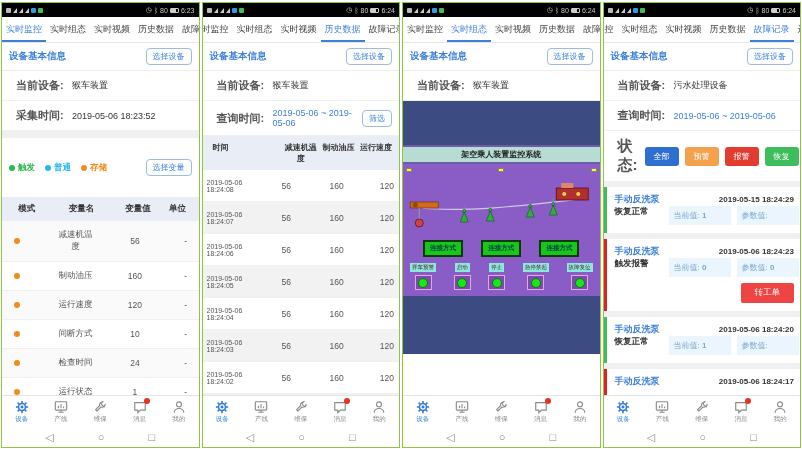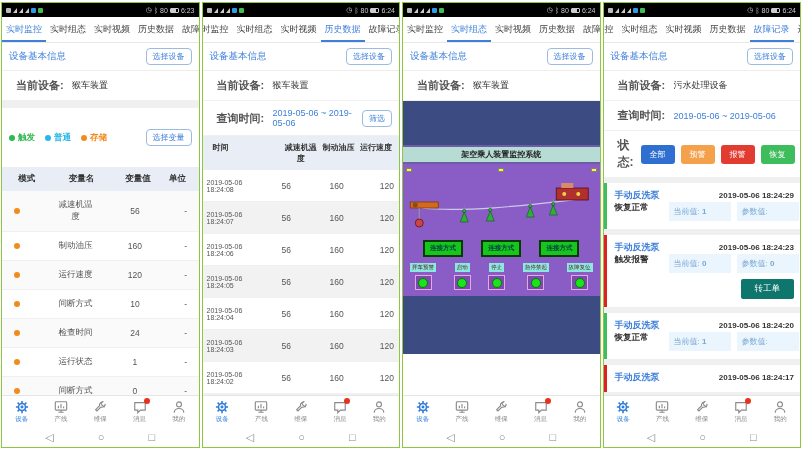--- a/index.html
+++ b/index.html
@@ -24,21 +24,21 @@
   .off14 { margin-left:-14px; } .off30 { margin-left:-30px; }
   .tab { font-size:9px; color:#444; padding:6px 4px 4px; border-bottom:2px solid transparent; flex:0 0 auto; }
   .tab.active { color:#3d7fd9; border-bottom-color:#3d7fd9; }
 
   .content { flex:1 1 auto; overflow:hidden; background:#fff; position:relative; }
   .content.graybg { background:#f0f0f0; }
 
   
   .card { background:#fff; }
   .card-head { display:flex; align-items:center; justify-content:space-between; padding:5px 7px; border-bottom:1px solid #ededed; }
-  .card-title { color:#3d7fd9; font-size:9.5px; font-weight:normal; }
+  .card-title { color:#3d7fd9; font-size:9.5px; font-weight:bold; }
   .btn-outline { background:#fff; border:1px solid #9bbce0; color:#3d7fd9; font-size:8px; border-radius:4px; padding:2px 6px; font-family:inherit; }
   .info-row { display:flex; align-items:center; padding:7px 7px 7px 14px; border-bottom:1px solid #f0f0f0; }
   .info-label { color:#555; font-size:11px; font-weight:bold; width:56px; flex:0 0 auto; }
   .info-value { color:#333; font-size:9px; }
   .info-value.blue { color:#3d7fd9; }
   .gap { height:7px; background:#f0f0f0; }
 
   
   .legend-row { display:flex; align-items:center; justify-content:space-between; padding:21px 7px; background:#fff; }
   .legend { display:flex; gap:10px; }
@@ -75,35 +75,35 @@
   .scada-modebtns { display:flex; justify-content:space-around; margin:2px 8px 6px; }
   .scada-btn { background:#17c51d; border:2px solid #063b06; color:#044; font-size:6.5px; font-weight:bold; padding:2px 5px; font-family:inherit; }
   .scada-ctrls { display:flex; justify-content:space-between; padding:0 4px; }
   .ctrl { display:flex; flex-direction:column; align-items:center; gap:3px; }
   .ctrl-label { background:#8ae8e0; color:#5a1515; font-size:5.5px; padding:1px 2px; white-space:nowrap; }
   .ctrl-ind { width:17px; height:15px; border:1px solid #e7a8e0; background:#7a4aae; display:flex; align-items:center; justify-content:center; }
   .ctrl-light { width:10px; height:10px; border-radius:50%; background:#1ae51a; border:1px solid #0a7a0a; display:inline-block; }
 
   
   .status-row { display:flex; align-items:center; padding:6px 7px 6px 14px; gap:5px; background:#fff; }
-  .status-label { color:#555; font-size:12px; font-weight:bold; margin-right:2px; }
+  .status-label { color:#555; font-size:15px; font-weight:bold; margin-right:2px; }
   .sbtn { border:none; color:#fff; font-size:8px; border-radius:3px; padding:4px 0; width:34px; text-align:center; font-family:inherit; }
   .sbtn.b-all { background:#2e6fd0; } .sbtn.b-warn { background:#f5a14b; }
   .sbtn.b-alarm { background:#e23b30; } .sbtn.b-recover { background:#3dbd5c; }
   .cards { background:#f0f0f0; padding-top:6px; }
   .fcard { background:#fff; border-left:3px solid #3dbd5c; margin-bottom:6px; padding:6px 6px 8px 8px; }
   .fcard.red { border-left-color:#e02020; }
   .fc-top { display:flex; justify-content:space-between; align-items:center; }
   .fc-title { color:#3d7fd9; font-size:9px; font-weight:bold; }
   .fc-time { color:#333; font-size:8px; font-weight:bold; }
   .fc-mid { display:flex; margin-top:0; gap:6px; }
   .fc-status { color:#333; font-size:8.5px; font-weight:bold; width:48px; flex:0 0 auto; }
   .fc-box { background:#eaf5fd; color:#7aa7d4; font-size:8px; padding:4px 5px; width:62px; flex:0 0 auto; }
   .fc-actions { display:flex; justify-content:flex-end; margin-top:6px; }
-  .btn-primary { background:#0f766e; color:#fff; border:none; border-radius:2px; font-size:8.5px; padding:4px 14px; font-family:inherit; }
+  .btn-primary { background:#ef4444; color:#fff; border:none; border-radius:2px; font-size:8.5px; padding:4px 14px; font-family:inherit; }
 
   
   .bottomnav { flex:0 0 auto; height:32px; border-top:1px solid #e5e5e5; display:flex; background:#fff; }
   .bni { flex:1; display:flex; flex-direction:column; align-items:center; justify-content:center; gap:1px; color:#8a8a8a; }
   .bni.active { color:#2f7bd9; }
   .bni-ico { position:relative; width:14px; height:14px; }
   .icn { width:14px; height:14px; display:block; }
   .badge { position:absolute; top:-2px; right:-3px; width:6px; height:6px; background:#e8321e; border-radius:50%; }
   .bni-label { font-size:6.5px; }
   .andronav { flex:0 0 auto; height:20px; display:flex; align-items:center; justify-content:center; gap:44px; color:#888; font-size:11px; background:#fff; }
@@ -173,20 +173,24 @@
     </div>
     <div class="content">
       <div class="card">
         <div class="card-head">
           <span class="card-title">设备基本信息</span>
           <button class="btn-outline">选择设备</button>
         </div>
         <div class="info-row">
           <span class="info-label">当前设备:</span>
           <span class="info-value">猴车装置</span>
+        </div>
+        <div class="info-row">
+          <span class="info-label">采集时间:</span>
+          <span class="info-value">2019-05-06 18:23:52</span>
         </div>
       </div>
       <div class="gap"></div>
       <div class="legend-row">
         <div class="legend">
               <span class="legend-item lg-green">
                 <i class="donut"></i>
                 <b>触发</b>
               </span>
               <span class="legend-item lg-blue">
@@ -689,21 +693,21 @@
                 <button class="sbtn b-warn"><span>预警</span></button>
                 <button class="sbtn b-alarm"><span>报警</span></button>
                 <button class="sbtn b-recover"><span>恢复</span></button>
               </div>
         </div>
       </div>
       <div class="cards">
             <div class="fcard green">
           <div class="fc-top">
             <span class="fc-title">手动反洗泵</span>
-            <span class="fc-time">2019-05-06 18:24:29</span>
+            <span class="fc-time">2019-05-15 18:24:29</span>
           </div>
           <div class="fc-mid">
             <span class="fc-status">恢复正常</span>
             <span class="fc-box"><span>当前值:</span> <b>1</b></span>
             <span class="fc-box"><span>参数值:</span> <b></b></span>
           </div>
 
         </div>
             <div class="fcard red">
           <div class="fc-top">

